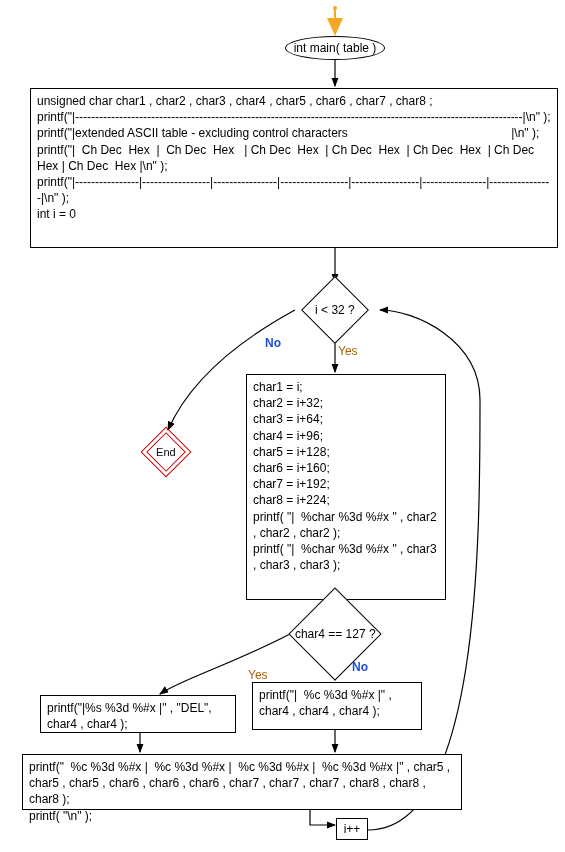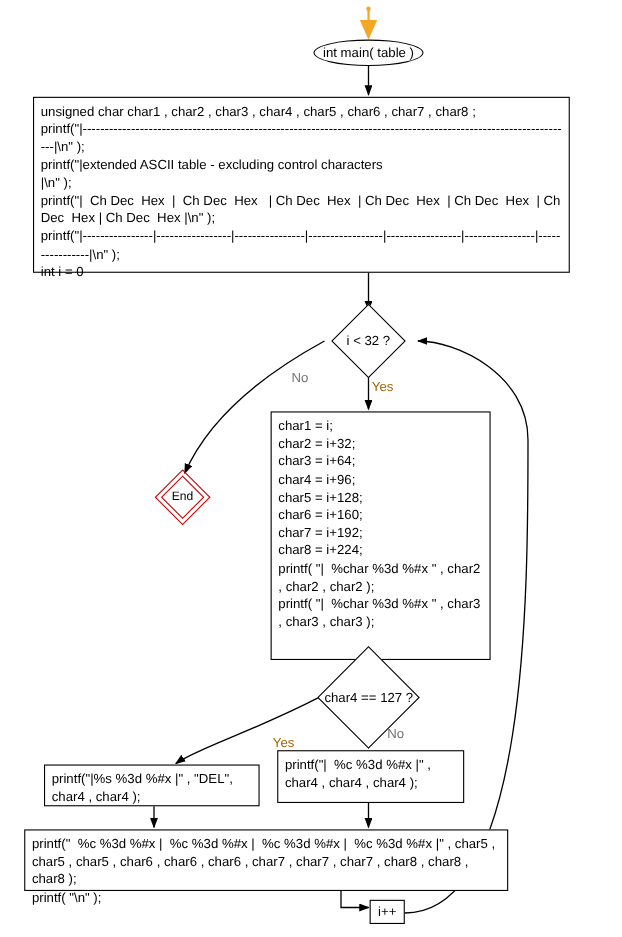--- a/index.html
+++ b/index.html
@@ -67,21 +67,21 @@
     left: 0;
     width: 565px;
     height: 852px;
     pointer-events: none;
   }
   .edge-label {
     position: absolute;
     font-size: 12px;
   }
   .yes { color: #a16207; }
-  .no { color: #737373; }
+  .no { color: #1d4ed8; font-weight: bold; }
 </style>
 </head>
 <body>
 
 <svg class="conn">
   <defs>
     <marker id="arrow" markerWidth="8" markerHeight="8" refX="7" refY="3" orient="auto">
       <path d="M0,0 L8,3 L0,6 Z" fill="#000"></path>
     </marker>
     <marker id="arrowO" markerWidth="10" markerHeight="10" refX="8" refY="4" orient="auto">
@@ -113,21 +113,21 @@
 
   <path d="M368,830 C480,830 480,540 480,400 C480,340 415,310 380,310" stroke="#000" fill="none" stroke-width="1.2" marker-end="url(#arrow)"></path>
 
   <circle cx="335" cy="8" r="2" fill="#f5a623"></circle>
 </svg>
 
 <div class="node ellipse" style="left:285px; top:36px; width:100px; height:24px;">
   <span>int main( table )</span>
 </div>
 
-<div class="node" style="left:30px; top:88px; width:488px; height:160px;">
+<div class="node" style="left:30px; top:88px; width:528px; height:160px;">
   <div class="node-text">unsigned char char1 , char2 , char3 , char4 , char5 , char6 , char7 , char8 ;
 printf("|----------------------------------------------------------------------------------------------------------------|\n" );
 printf("|extended ASCII table - excluding control characters                                                 |\n" );
 printf("|  Ch Dec  Hex  |  Ch Dec  Hex   | Ch Dec  Hex  | Ch Dec  Hex  | Ch Dec  Hex  | Ch Dec  Hex | Ch Dec  Hex |\n" );
 printf("|----------------|-----------------|----------------|-----------------|-----------------|----------------|----------------|\n" );
 int i = 0</div>
 </div>
 
 <div class="node diamond" style="left:311px; top:286px; width:48px; height:48px;">
   <div class="inner">i &lt; 32 ?</div>

